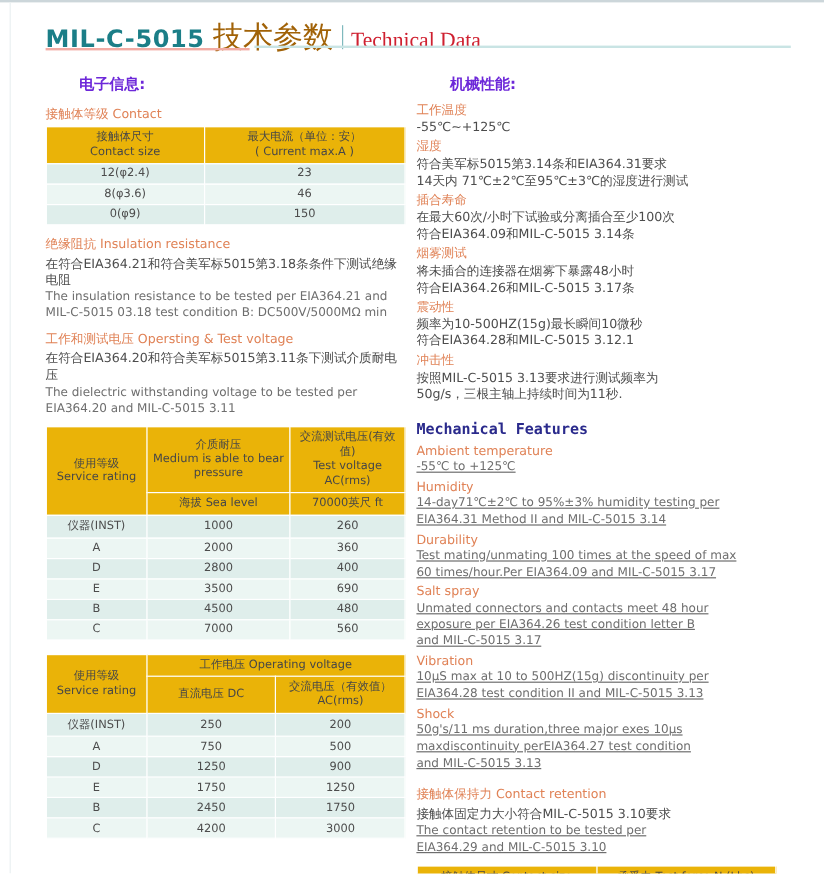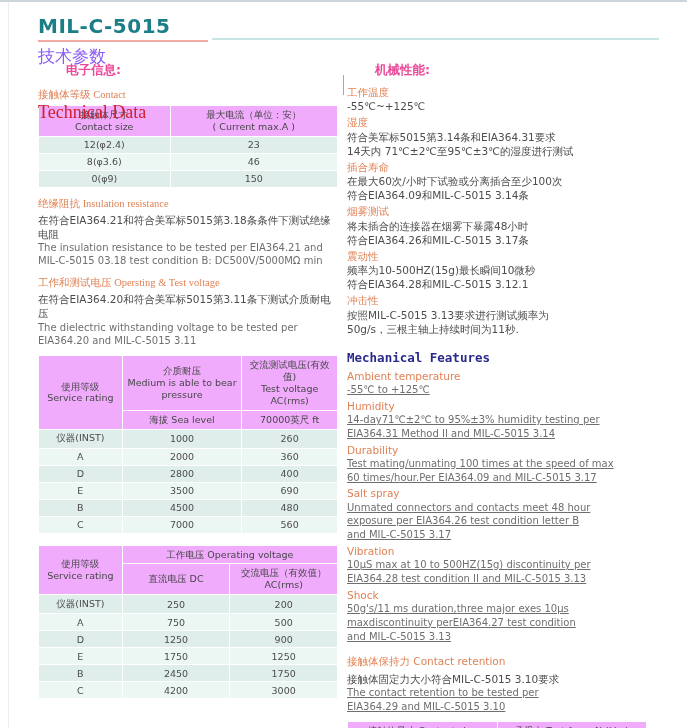--- a/index.html
+++ b/index.html
@@ -3,39 +3,39 @@
 <meta charset="utf-8">
 <style>
   * { margin:0; padding:0; box-sizing:border-box; }
   html,body { width:687px; height:728px; background:#ffffff; overflow:hidden;
     font-family:"DejaVu Sans", sans-serif; color:#4f4f4f; }
   .page { position:relative; width:687px; height:728px; border-top:2px solid #ccd6da; }
   .page::before { content:""; position:absolute; left:8px; top:0; bottom:0; width:1px; background:#eaf1f2; }
 
   
   .hdr { position:relative; padding:12px 38px 0 38px; height:46px; }
-  .hdr-row { display:flex; align-items:baseline; gap:7px;flex-direction:column; }
+  .hdr-row { display:flex; align-items:baseline; gap:7px; }
   .t-model { font-size:20px; font-weight:bold; color:#1b7e87; letter-spacing:0.5px; }
-  .t-cn { font-size:17px; color:#8b5cf6; }
+  .t-cn { font-size:25px; color:#a16207; }
   .t-div { width:1px; height:20px; background:#7fb9bd; align-self:center; }
   .t-en { font-family:"Liberation Serif", serif; font-size:18px; color:#cf2030; }
   .rule-salmon { position:absolute; left:38px; top:38px; width:170px; height:2px; background:#f2aba3; }
   .rule-teal { position:absolute; left:212px; top:36px; right:28px; height:2px; background:#c9e4e4; }
 
   
   .cols { display:flex; padding:0 30px 0 38px; gap:9px; margin-top:14px; }
   .col { width:300px; }
-  .col-head { color:#ec4899; font-weight:bold; font-size:12.5px; margin-bottom:6px;padding-left:28px; }
-
-  .sec-title { color:#e08256; font-size:10.5px; margin:9px 0 3px 0;font-family:Liberation Serif, serif; }
+  .col-head { color:#6d28d9; font-weight:bold; font-size:12.5px; margin-bottom:6px;padding-left:28px; }
+
+  .sec-title { color:#e08256; font-size:10.5px; margin:9px 0 3px 0; }
   .cn-line { font-size:10.5px; color:#4c4c4c; line-height:1.32; }
   .en-line { font-size:10px; color:#6e6e6e; line-height:1.3; }
 
   table { width:100%; border-collapse:collapse; text-align:center; font-size:9.5px; table-layout:fixed; }
-  th { background:#f0abfc; font-weight:normal; color:#474747; padding:3px 1px; line-height:1.25;
+  th { background:#eab308; font-weight:normal; color:#474747; padding:3px 1px; line-height:1.25;
        border:1px solid #ffffff; }
   td { padding:2.5px 1px; border:1px solid #ffffff; color:#4c4c4c; }
   tbody tr:nth-child(odd) td { background:#dfeeeb; }
   tbody tr:nth-child(even) td { background:#ecf6f3; }
   th span { display:block; }
   table { margin-top:2px; }
 
   
   .feat-label { color:#e08256; font-size:10.5px; line-height:1.35; margin-top:2px; }
   .feat-line-cn { font-size:10.5px; color:#4c4c4c; line-height:1.35; }

